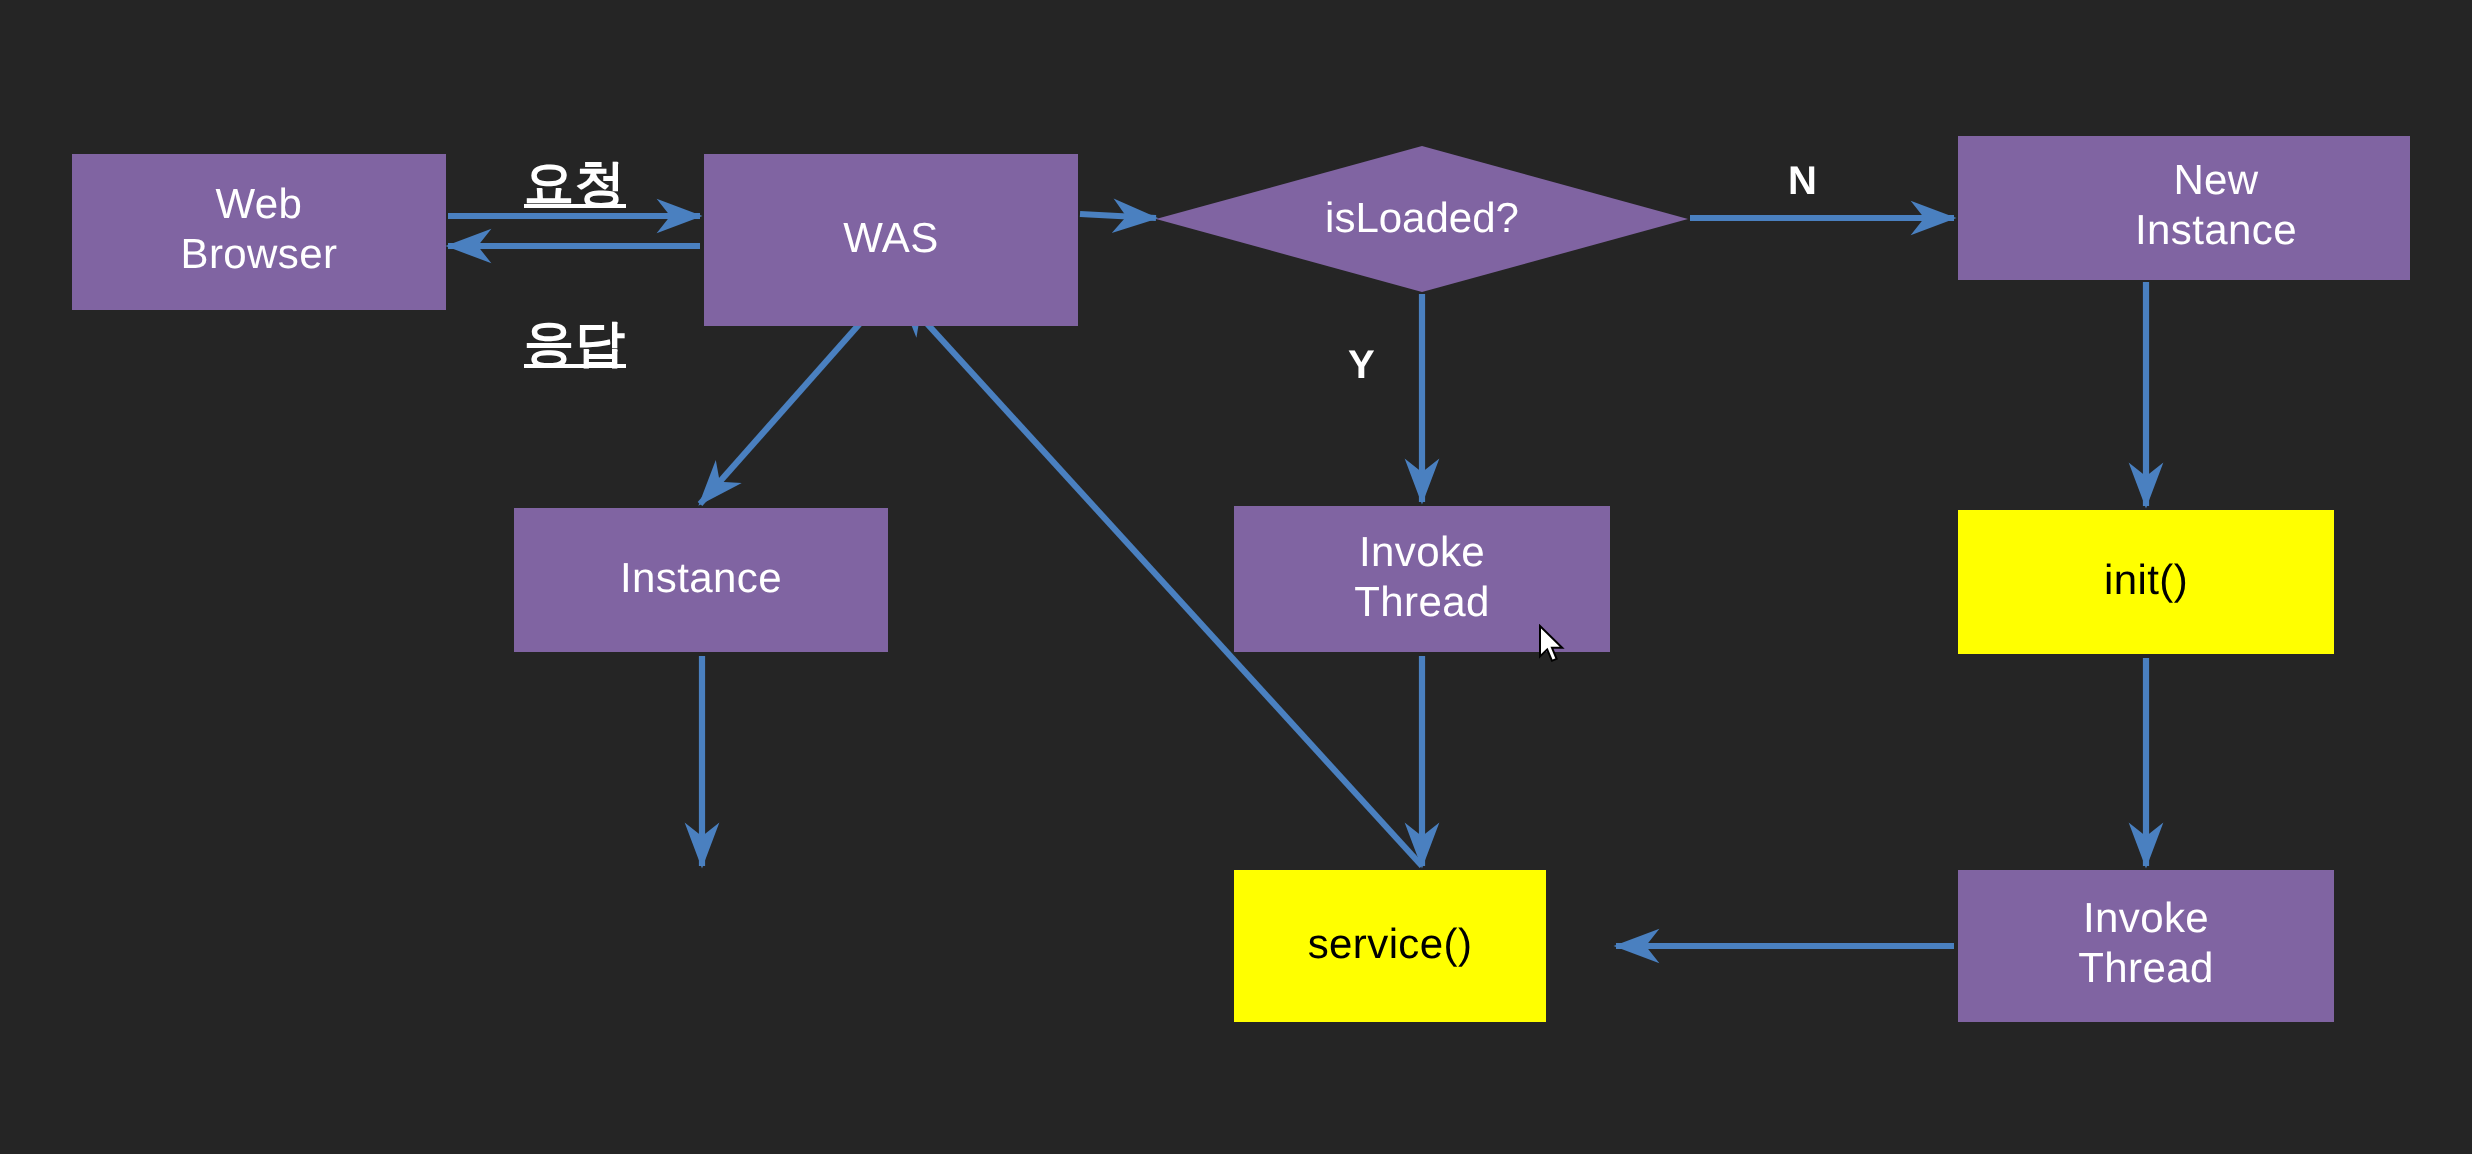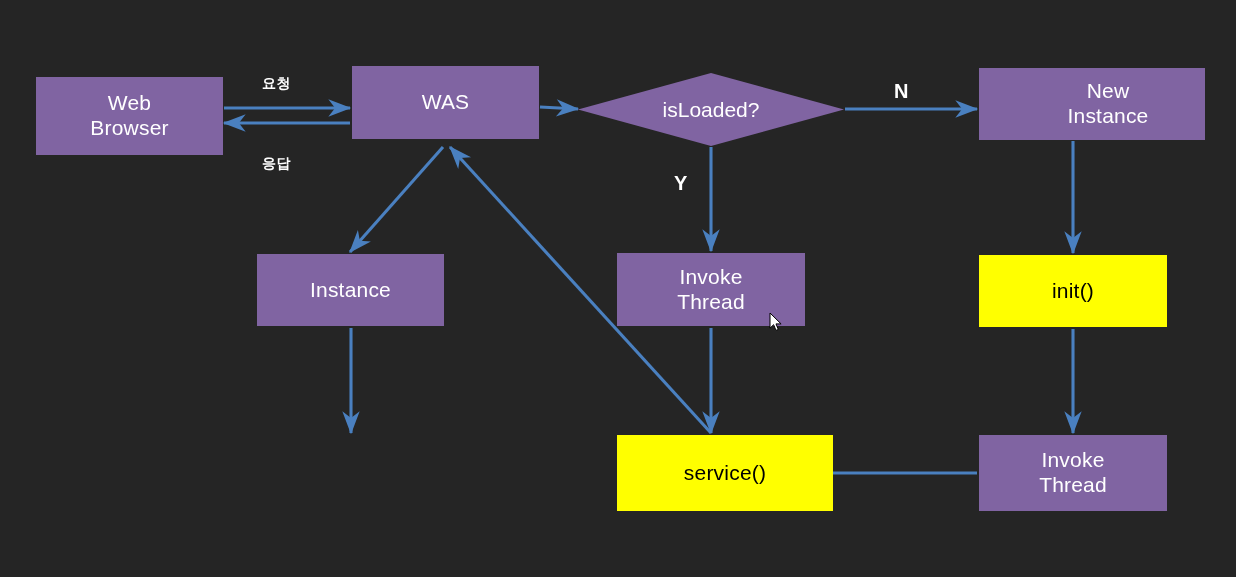--- a/index.html
+++ b/index.html
@@ -58,21 +58,22 @@
   }
   .edge-label {
     position: absolute;
     color: #ffffff;
     font-weight: bold;
     font-size: 20px;
     white-space: nowrap;
     letter-spacing: 0.5px;
   }
   .edge-label.kr {
-    font-size: 14px;
+    font-size: 25px;
+    text-decoration: underline;
   }
   svg.edges {
     position: absolute;
     left: 0;
     top: 0;
     width: 1236px;
     height: 577px;
     pointer-events: none;
   }
   .cursor {
@@ -107,21 +108,21 @@
         <line x1="711" y1="328" x2="711" y2="433"></line>
         <line x1="711" y1="433" x2="450" y2="147"></line>
       </g>
   </svg>
 
   <div class="node purple" style="left: 36px; top: 77px; width: 187px; height: 78px;">
     <span>Web
 Browser</span>
   </div>
 
-  <div class="node purple" style="left: 352px; top: 66px; width: 187px; height: 73px;">
+  <div class="node purple" style="left: 352px; top: 77px; width: 187px; height: 86px;">
     <span>WAS</span>
   </div>
 
   <div class="diamond-wrap" style="left: 578px; top: 73px; width: 266px; height: 73px;">
     <div class="diamond-shape"></div>
     <span class="diamond-label">isLoaded?</span>
   </div>
 
   <div class="node purple" style="left: 979px; top: 68px; width: 226px; height: 72px; padding-left: 32px;">
     <span>New
@@ -135,21 +136,21 @@
   <div class="node purple" style="left: 617px; top: 253px; width: 188px; height: 73px;">
     <span>Invoke
 Thread</span>
   </div>
 
   <div class="node yellow" style="left: 979px; top: 255px; width: 188px; height: 72px;">
     <span>init()</span>
   </div>
 
 
-  <div class="node yellow" style="left: 617px; top: 435px; width: 216px; height: 76px;">
+  <div class="node yellow" style="left: 617px; top: 435px; width: 156px; height: 76px;">
     <span>service()</span>
   </div>
 
   <div class="node purple" style="left: 979px; top: 435px; width: 188px; height: 76px;">
     <span>Invoke
 Thread</span>
   </div>
 
   <span class="edge-label kr" style="left: 262px; top: 75px;">요청</span>
   <span class="edge-label kr" style="left: 262px; top: 127px; margin-top: 28px;">응답</span>

